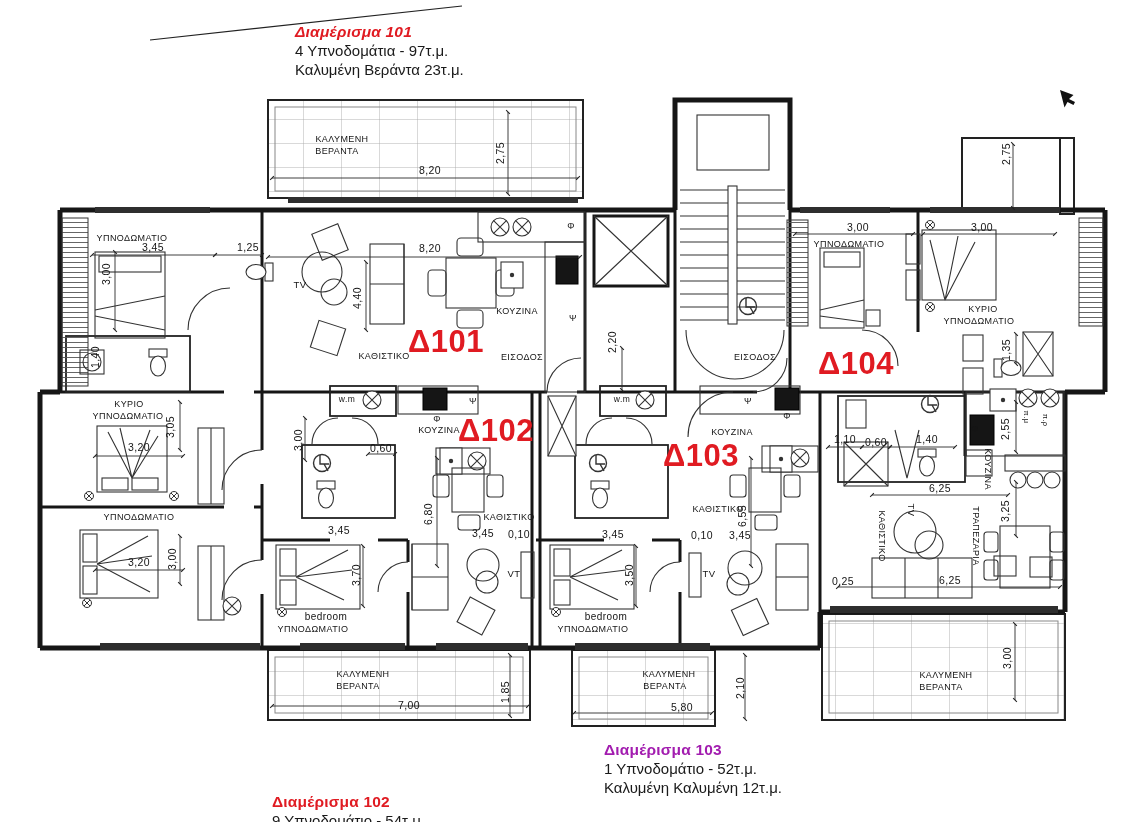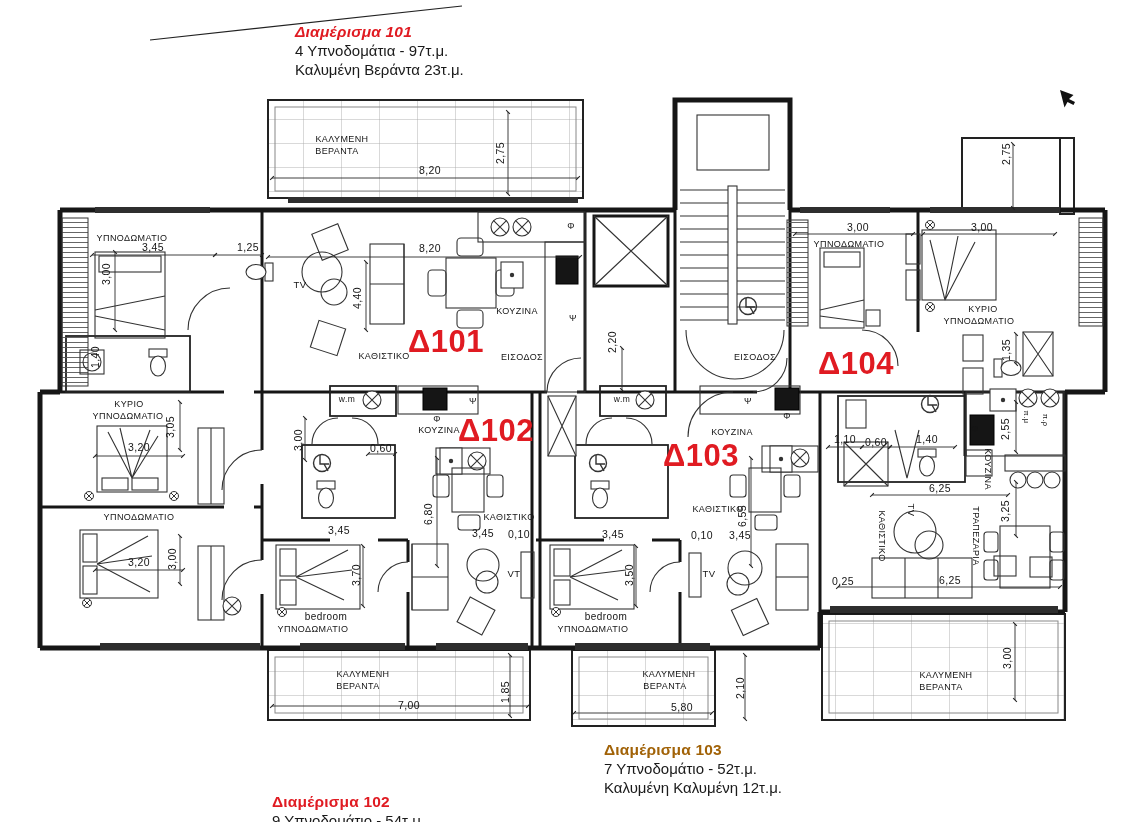--- a/index.html
+++ b/index.html
@@ -410,18 +410,18 @@
   </div>
 
 
   <div class="anno" style="left:272px;top:756px">
     <div class="anno-title" style="color: rgb(224, 27, 34); margin-top: 36px;">Διαμέρισμα 102</div>
     <div class="anno-line">9 Υπνοδομάτιο - 54τ.μ.</div>
     <div class="anno-line">Καλυμένη Βεράντα 13τ.μ.</div>
   </div>
 
   <div class="anno" style="left:604px;top:740px">
-    <div class="anno-title" style="color: #a16207;">Διαμέρισμα 103</div>
-    <div class="anno-line">7 Υπνοδομάτιο - 52τ.μ.</div>
+    <div class="anno-title" style="color: #a21caf;">Διαμέρισμα 103</div>
+    <div class="anno-line">1 Υπνοδομάτιο - 52τ.μ.</div>
     <div class="anno-line">Καλυμένη Καλυμένη 12τ.μ.</div>
   </div>
 
 </div>
 
 </body></html>

